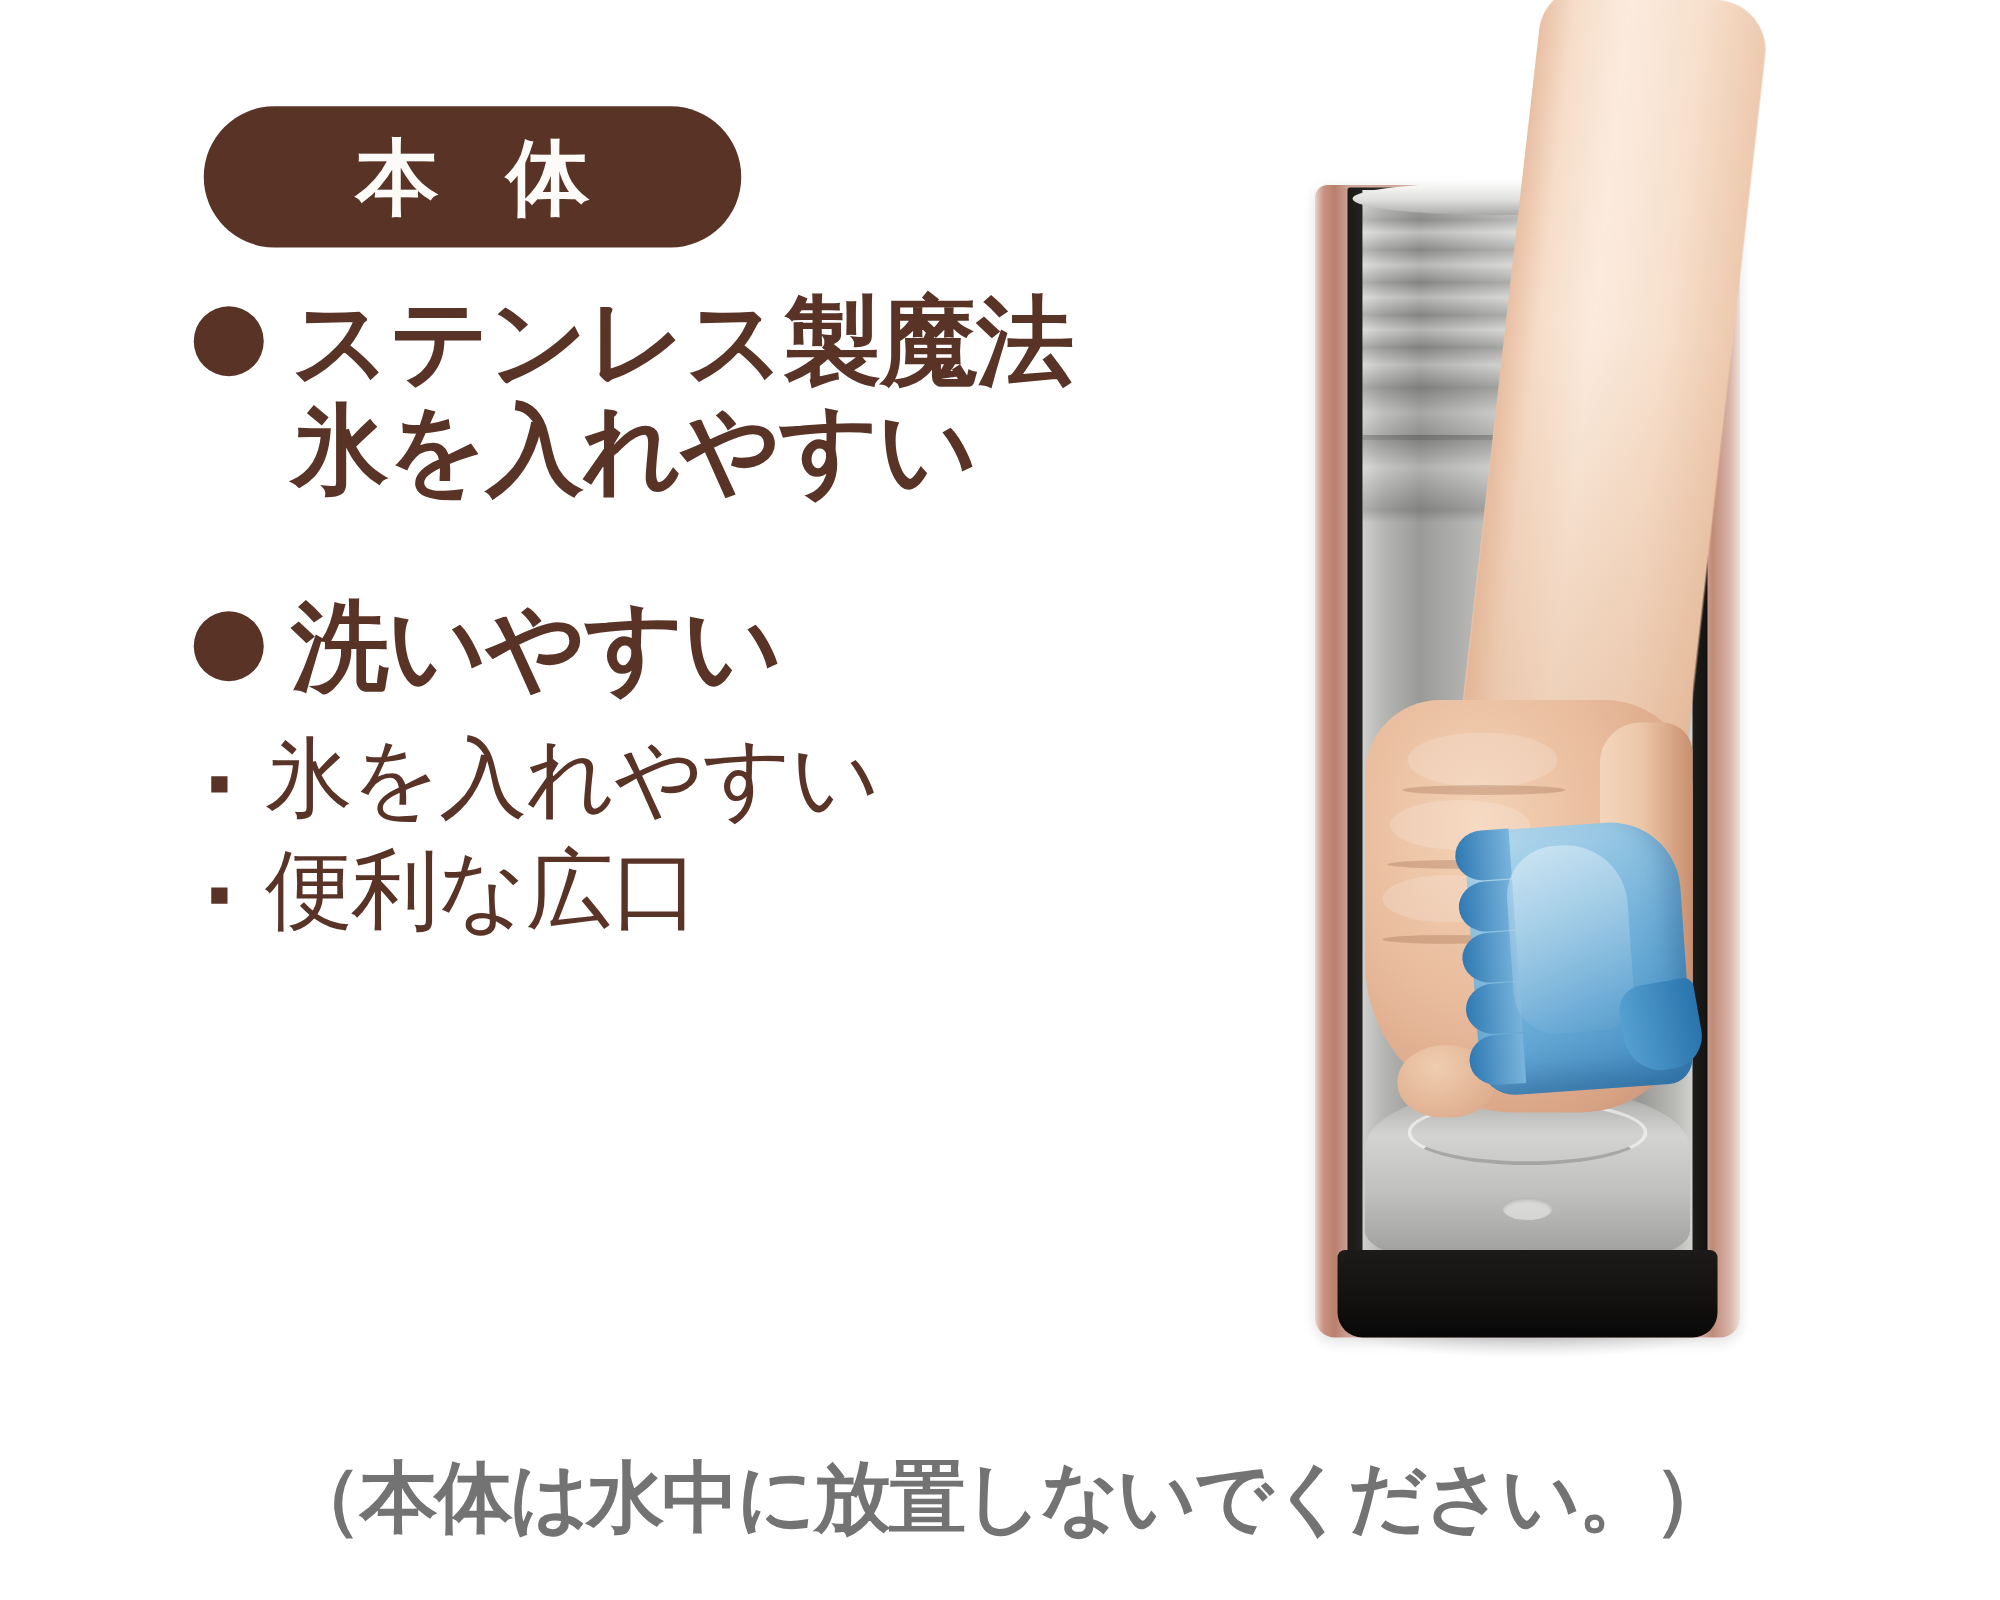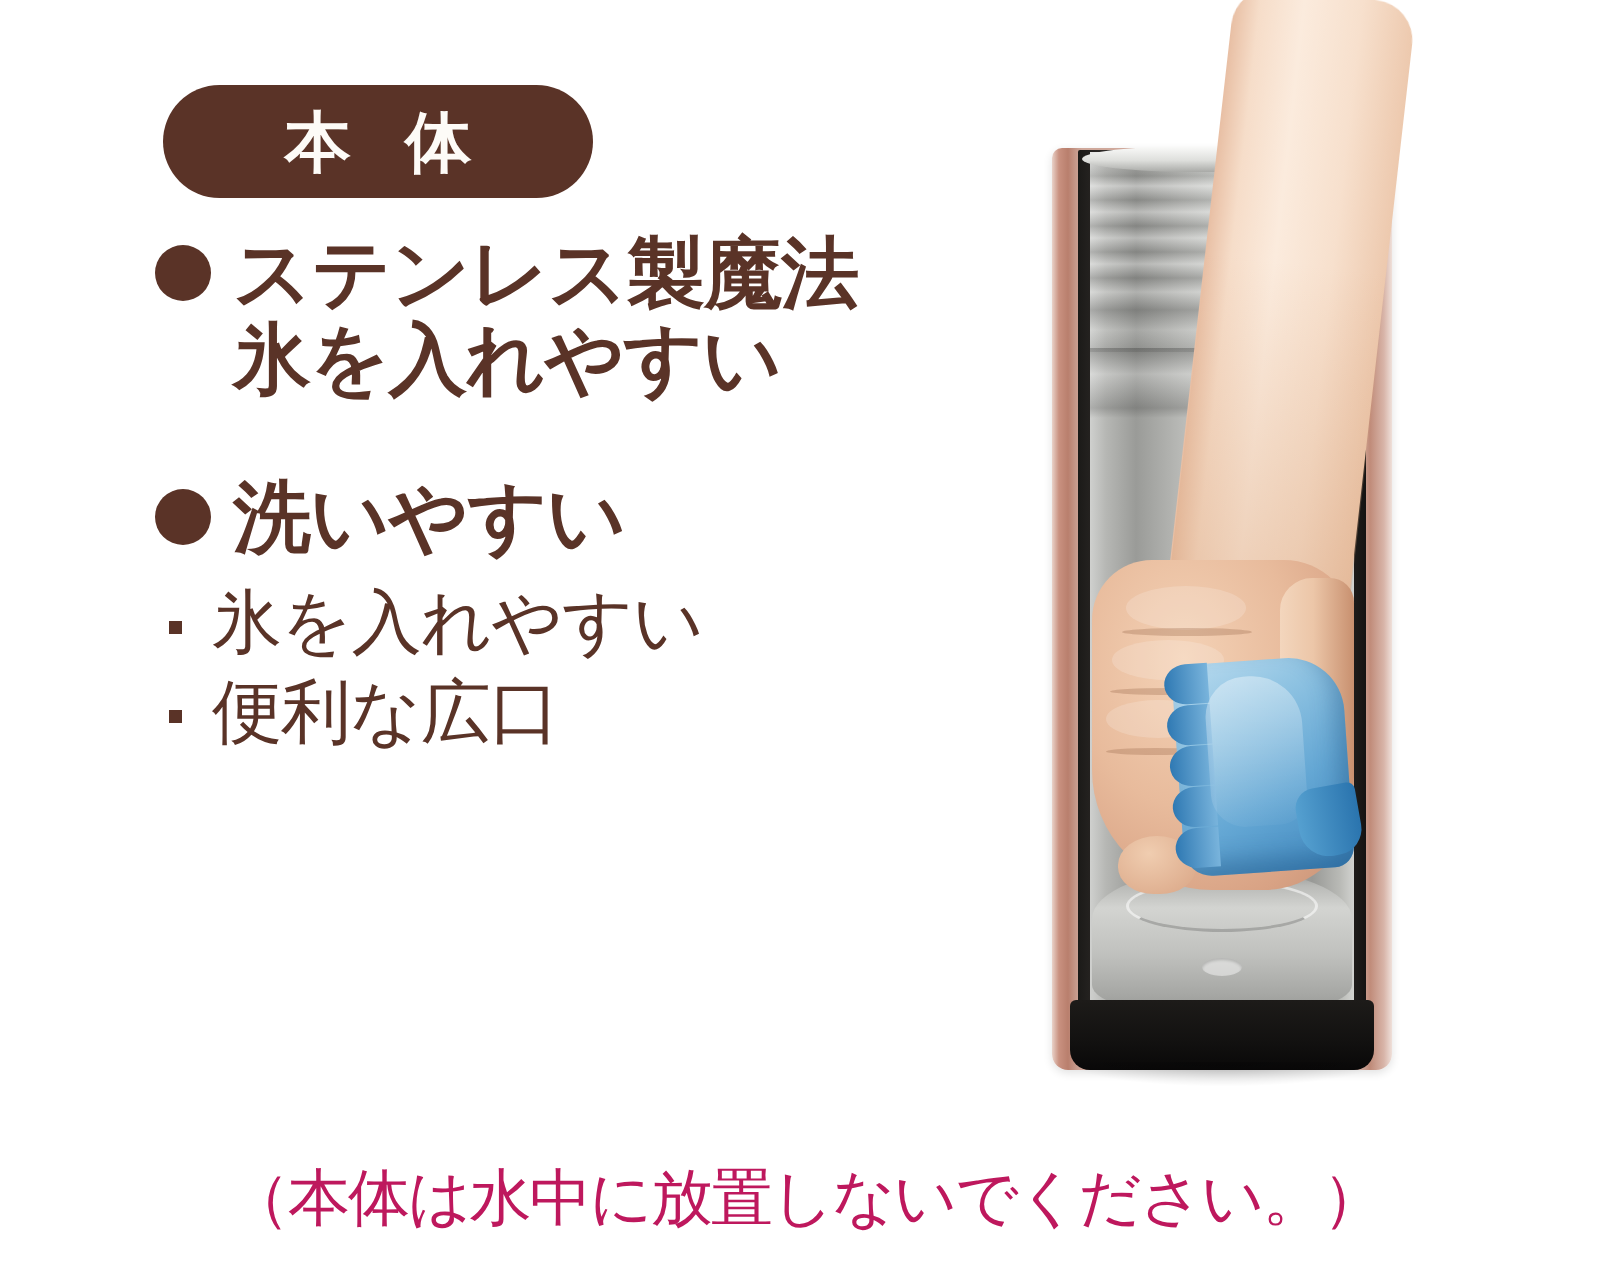--- a/index.html
+++ b/index.html
@@ -94,23 +94,23 @@
     margin-top: 8px;
   }
 
   .gap-a { height: 72px; }
   .gap-b { height: 78px; }
 
   .note {
     position: absolute;
     left: 228px;
     top: 1156px;
-    color: #be185d;
+    color: #737373;
     font-size: 62px;
-    font-weight: 400;
+    font-weight: 700;
     letter-spacing: -2px;
     white-space: nowrap;
     text-align: right;
   }
 
   
   .photo {
     position: absolute;
     left: 1030px;
     top: 0px;

